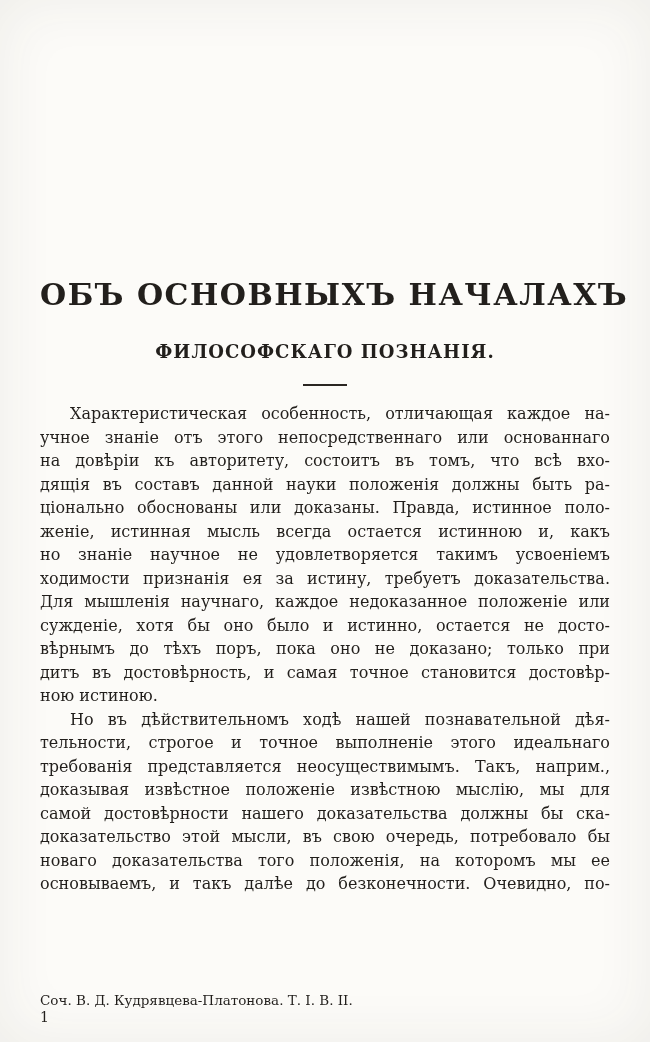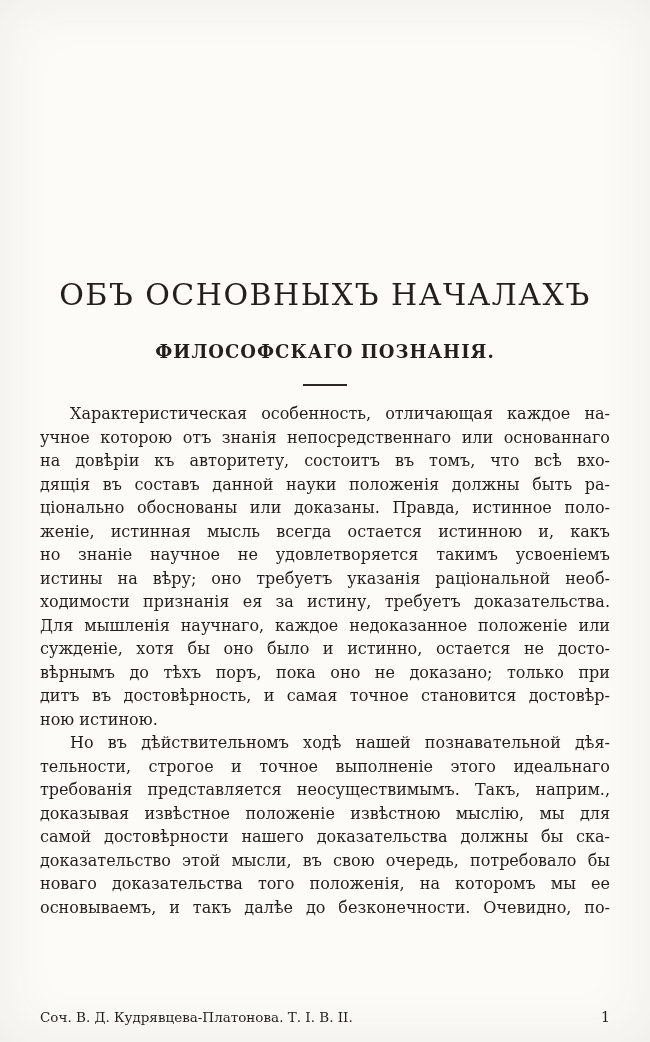--- a/index.html
+++ b/index.html
@@ -23,21 +23,21 @@
     left: 40px;
     top: 0;
     width: 570px;
   }
   .title {
     margin: 0;
     padding-top: 276px;
     text-align: center;
     font-size: 30px;
     line-height: 38px;
-    font-weight: 400;
+    font-weight: 700;
     letter-spacing: 1.5px;
     white-space: nowrap;
   }
   .subtitle {
     margin: 0;
     padding-top: 27px;
     text-align: center;
     font-size: 18px;
     line-height: 22px;
     font-weight: 700;
@@ -69,44 +69,44 @@
   .footer {
     position: absolute;
     left: 40px;
     right: 40px;
     bottom: 16px;
     display: flex;
     justify-content: space-between;
     align-items: baseline;
     font-size: 13.5px;
     line-height: 17px;
+    flex-direction: column;
   }
   .footer .page-num {
     font-size: 14px;
   }
 </style>
 </head>
 <body>
 
 <div class="page">
   <div class="content">
 
     <h1 class="title">ОБЪ ОСНОВНЫХЪ НАЧАЛАХЪ</h1>
     <h2 class="subtitle">ФИЛОСОФСКАГО ПОЗНАНІЯ.</h2>
     <div class="rule"></div>
 
     <div class="body-text">
       <div class="line indent">Характеристическая особенность, отличающая каждое на-</div>
-      <div class="line">учное которою отъ знанія непосредственнаго или основаннаго</div>
+      <div class="line">учное знаніе отъ этого непосредственнаго или основаннаго</div>
       <div class="line">на довѣріи къ авторитету, состоитъ въ томъ, что всѣ вхо-</div>
       <div class="line">дящія въ составъ данной науки положенія должны быть ра-</div>
       <div class="line">ціонально обоснованы или доказаны. Правда, истинное поло-</div>
       <div class="line">женіе, истинная мысль всегда остается истинною и, какъ</div>
       <div class="line">но знаніе научное не удовлетворяется такимъ усвоеніемъ</div>
-      <div class="line">истины на вѣру; оно требуетъ указанія раціональной необ-</div>
       <div class="line">ходимости признанія ея за истину, требуетъ доказательства.</div>
       <div class="line">Для мышленія научнаго, каждое недоказанное положеніе или</div>
       <div class="line">сужденіе, хотя бы оно было и истинно, остается не досто-</div>
       <div class="line">вѣрнымъ до тѣхъ поръ, пока оно не доказано; только при</div>
       <div class="line">дитъ въ достовѣрность, и самая точное становится достовѣр-</div>
       <div class="line flush">ною истиною.</div>
 
       <div class="line indent">Но въ дѣйствительномъ ходѣ нашей познавательной дѣя-</div>
       <div class="line">тельности, строгое и точное выполненіе этого идеальнаго</div>
       <div class="line">требованія представляется неосуществимымъ. Такъ, наприм.,</div>

